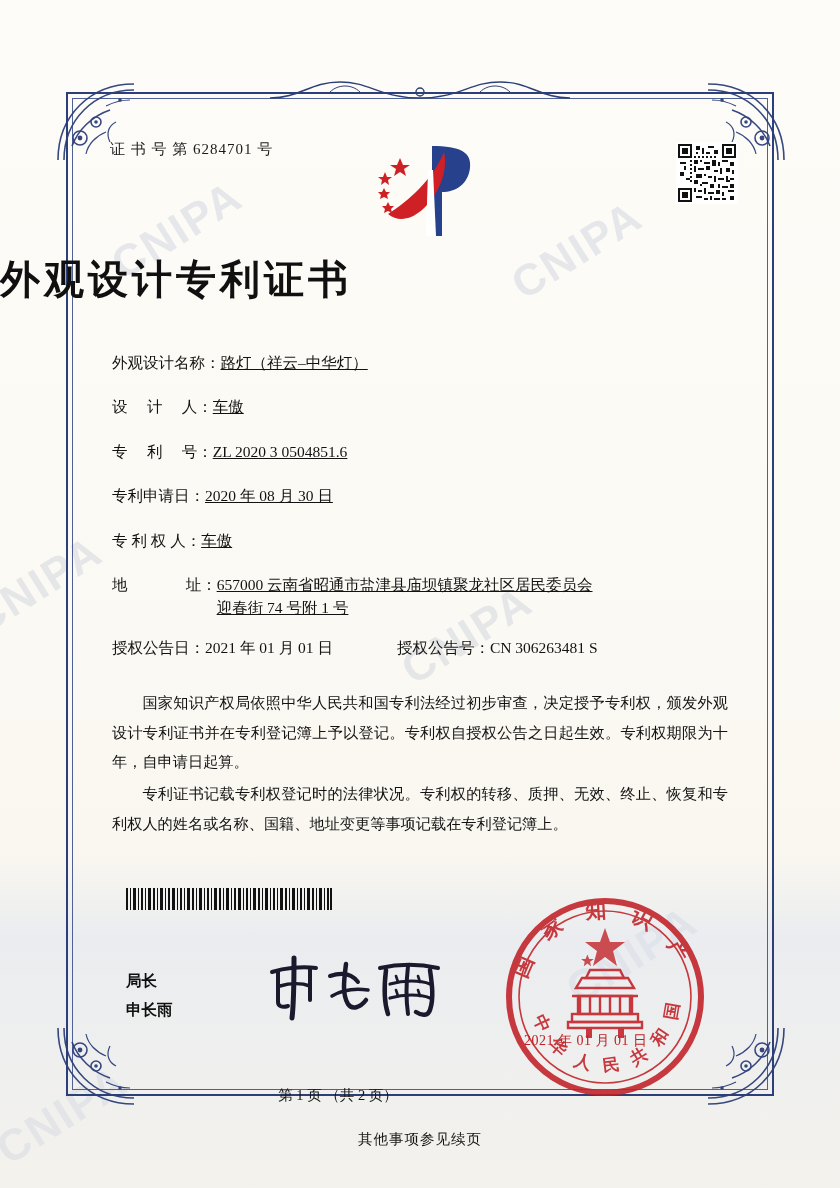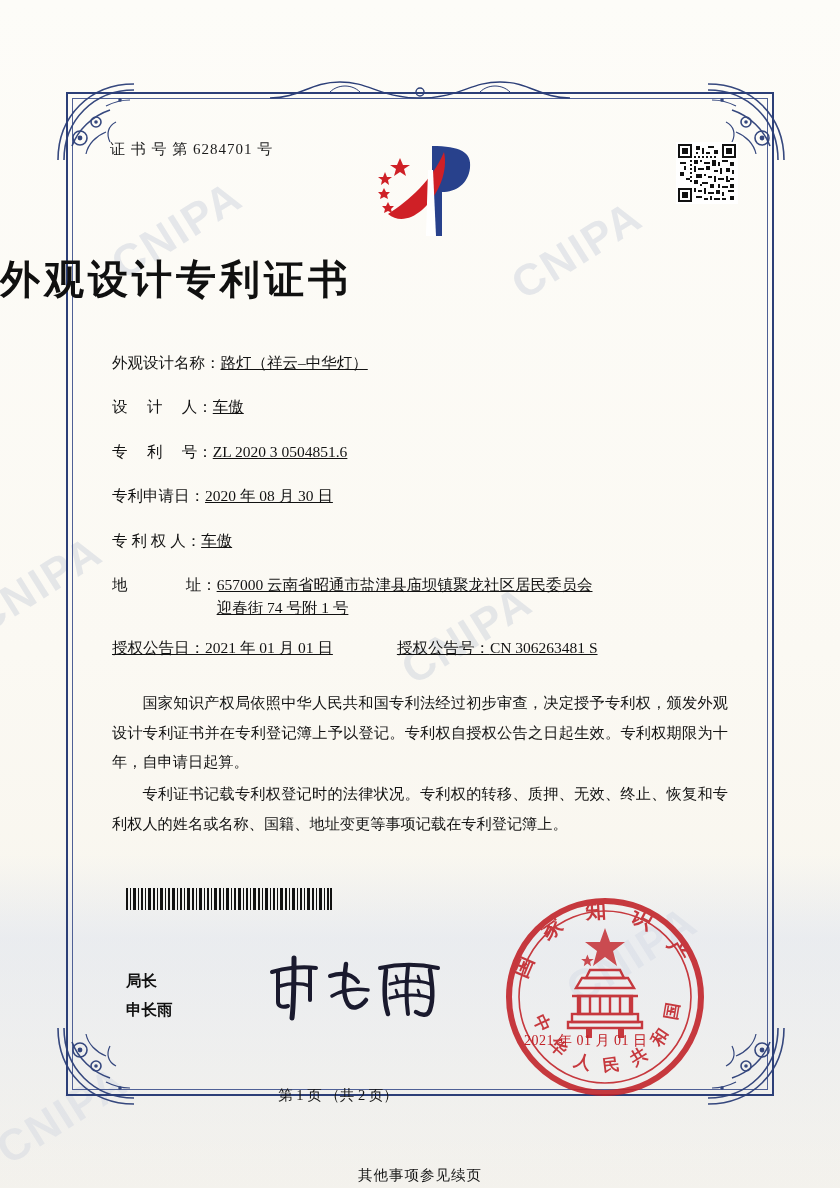--- a/index.html
+++ b/index.html
@@ -131,21 +131,21 @@
     white-space: pre;
     flex: 0 0 auto;
   }
   .row .val {
     flex: 1 1 auto;
     text-decoration: underline;
   }
   .row.addr { margin-bottom: 18px; }
   .addr-lines { display: block; }
   .addr-lines span { display: block; }
-  .row.pubrow { margin-bottom: 24px; text-decoration: underline; }
+  .row.pubrow { margin-bottom: 24px; }
   .pubno-label { margin-left: 64px; }
 
   
   .paras {
     position: absolute;
     left: 112px; top: 688px;
     width: 616px;
     font-size: 15.2px;
     line-height: 1.95;
     color: #121212;
@@ -196,21 +196,21 @@
   .page-num {
     position: absolute;
     left: 0; top: 1086px;
     width: 676px;
     text-align: center;
     font-size: 14.5px;
     color: #151515;
   }
   .footnote {
     position: absolute;
-    left: 0; top: 1166px;
+    left: 0; top: 1130px;
     width: 840px;
     text-align: center;
     font-size: 14.5px;
     color: #151515;
     letter-spacing: 1px;
   }
 
   
   .bottom-wash {
     position: absolute;

